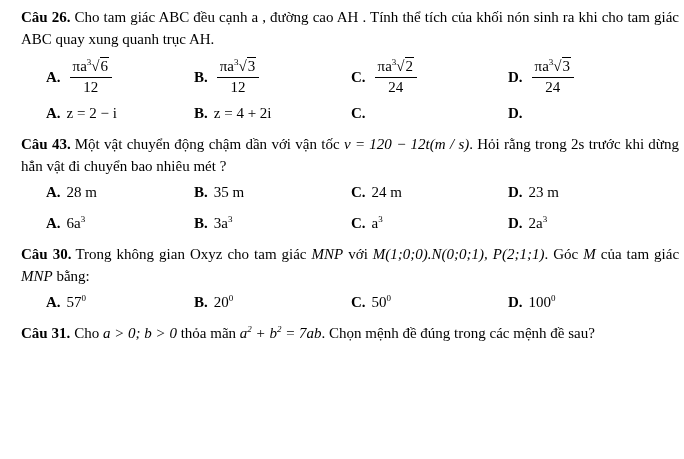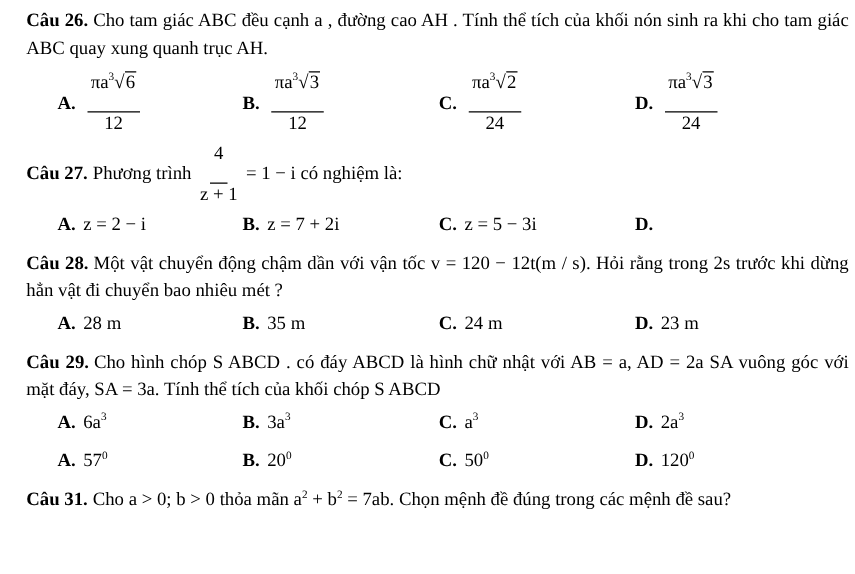--- a/index.html
+++ b/index.html
@@ -4,38 +4,38 @@
 <style>
   html,body{margin:0;padding:0;background:#ffffff;}
   body{
     width:684px;height:459px;
     font-family:"Liberation Serif","DejaVu Serif",serif;
     font-size:15px;line-height:22px;color:#000;
     padding:6px 5px 0 5px;box-sizing:border-box;overflow:hidden;
   }
   .qtext{margin:0;text-align:justify;}
   .qlabel{font-weight:bold;margin-right:4px;}
-  .mi{}
+  .mi{font-style:italic;}
   sup{font-size:9px;line-height:0;vertical-align:super;letter-spacing:0;}
   .opts{
     display:grid;
     grid-template-columns:148px 157px 157px 1fr;
     padding-left:25px;
     margin:4px 0 9px 0;
     align-items:center;
   }
   .opt{white-space:nowrap;display:flex;align-items:center;}
   .ol{font-weight:bold;margin-right:6px;}
   .opts-frac{margin:7px 0 6px 0;}
   .frac{
     display:inline-flex;flex-direction:column;align-items:center;
     vertical-align:middle;line-height:17px;text-align:center;
     margin:0 3px;
   }
-  .frac .num{display:block;border-bottom:1px solid #000;padding:1px 3px 14px 3px;}
+  .frac .num{display:block;border-bottom:1px solid #000;padding:1px 3px 2px 3px;}
   .frac .den{display:block;padding-top:1px;}
   .rsign{font-style:normal;}
   .rad{border-top:1px solid #000;padding:0 1px;}
   .q{margin:0 0 3px 16px;}
 </style>
 </head>
 <body>
 
 <div class="q">
   <p class="qtext"><b class="qlabel">Câu 26.</b><span>Cho tam giác ABC đều cạnh a , đường cao AH . Tính thể tích của khối nón sinh ra khi cho tam giác ABC quay xung quanh trục AH.</span></p>
@@ -65,45 +65,40 @@
         <b class="ol">D.</b>
         <span class="frac">
           <span class="num"><span>πa</span><sup>3</sup><span class="rsign">√</span><span class="rad">3</span></span>
           <span class="den">24</span>
         </span>
       </span>
   </div>
 </div>
 
 <div class="q">
-  <p class="qtext"><b class="qlabel">Câu 27.</b><span>Phương trình</span> <span class="frac">
-        <span class="num">4</span>
-        <span class="den">z + 1</span>
-      </span> <span>= 1 − i có nghiệm là:</span></p>
   <div class="opts">
     <span class="opt">
         <b class="ol">A.</b>
         <span>z = 2 − i</span>
       </span>
     <span class="opt">
         <b class="ol">B.</b>
-        <span>z = 7 + 2i</span>
+        <span>z = 4 + 2i</span>
       </span>
     <span class="opt">
         <b class="ol">C.</b>
-        <span>z = 5 − 3i</span>
       </span>
     <span class="opt">
         <b class="ol">D.</b>
       </span>
   </div>
 </div>
 
 <div class="q">
-  <p class="qtext"><b class="qlabel">Câu 28.</b><span>Một vật chuyển động chậm dần với vận tốc</span> <span class="mi">v = 120 − 12t(m / s)</span><span>. Hỏi rằng trong 2s trước khi dừng hẳn vật đi chuyển bao nhiêu mét ?</span></p>
+  <p class="qtext"><b class="qlabel">Câu 43.</b><span>Một vật chuyển động chậm dần với vận tốc</span> <span class="mi">v = 120 − 12t(m / s)</span><span>. Hỏi rằng trong 2s trước khi dừng hẳn vật đi chuyển bao nhiêu mét ?</span></p>
   <div class="opts">
     <span class="opt">
         <b class="ol">A.</b>
         <span>28 m</span>
       </span>
     <span class="opt">
         <b class="ol">B.</b>
         <span>35 m</span>
       </span>
     <span class="opt">
@@ -111,21 +106,20 @@
         <span>24 m</span>
       </span>
     <span class="opt">
         <b class="ol">D.</b>
         <span>23 m</span>
       </span>
   </div>
 </div>
 
 <div class="q">
-  <p class="qtext"><b class="qlabel">Câu 29.</b><span>Cho hình chóp S ABCD . có đáy ABCD là hình chữ nhật với</span> <span>AB = a, AD = 2a</span> <span>SA vuông góc với mặt đáy, SA = 3a. Tính thể tích của khối chóp S ABCD</span></p>
   <div class="opts">
     <span class="opt">
         <b class="ol">A.</b>
         <span><span>6a</span><sup>3</sup></span>
       </span>
     <span class="opt">
         <b class="ol">B.</b>
         <span><span>3a</span><sup>3</sup></span>
       </span>
     <span class="opt">
@@ -133,35 +127,36 @@
         <span><span>a</span><sup>3</sup></span>
       </span>
     <span class="opt">
         <b class="ol">D.</b>
         <span><span>2a</span><sup>3</sup></span>
       </span>
   </div>
 </div>
 
 <div class="q">
+  <p class="qtext"><b class="qlabel">Câu 30.</b><span>Trong không gian Oxyz cho tam giác</span> <span class="mi">MNP</span> <span>với</span> <span class="mi">M(1;0;0).N(0;0;1), P(2;1;1)</span><span>. Góc</span> <span class="mi">M</span> <span>của tam giác</span> <span class="mi">MNP</span> <span>bằng:</span></p>
   <div class="opts">
     <span class="opt">
         <b class="ol">A.</b>
         <span><span>57</span><sup>0</sup></span>
       </span>
     <span class="opt">
         <b class="ol">B.</b>
         <span><span>20</span><sup>0</sup></span>
       </span>
     <span class="opt">
         <b class="ol">C.</b>
         <span><span>50</span><sup>0</sup></span>
       </span>
     <span class="opt">
         <b class="ol">D.</b>
-        <span><span>120</span><sup>0</sup></span>
+        <span><span>100</span><sup>0</sup></span>
       </span>
   </div>
 </div>
 
 <div class="q">
   <p class="qtext"><b class="qlabel">Câu 31.</b><span>Cho</span> <span class="mi">a &gt; 0; b &gt; 0</span> <span>thỏa mãn</span> <span class="mi"><span>a</span><sup>2</sup> <span>+ b</span><sup>2</sup> <span>= 7ab</span></span><span>. Chọn mệnh đề đúng trong các mệnh đề sau?</span></p>
 </div>
 
 </body></html>

